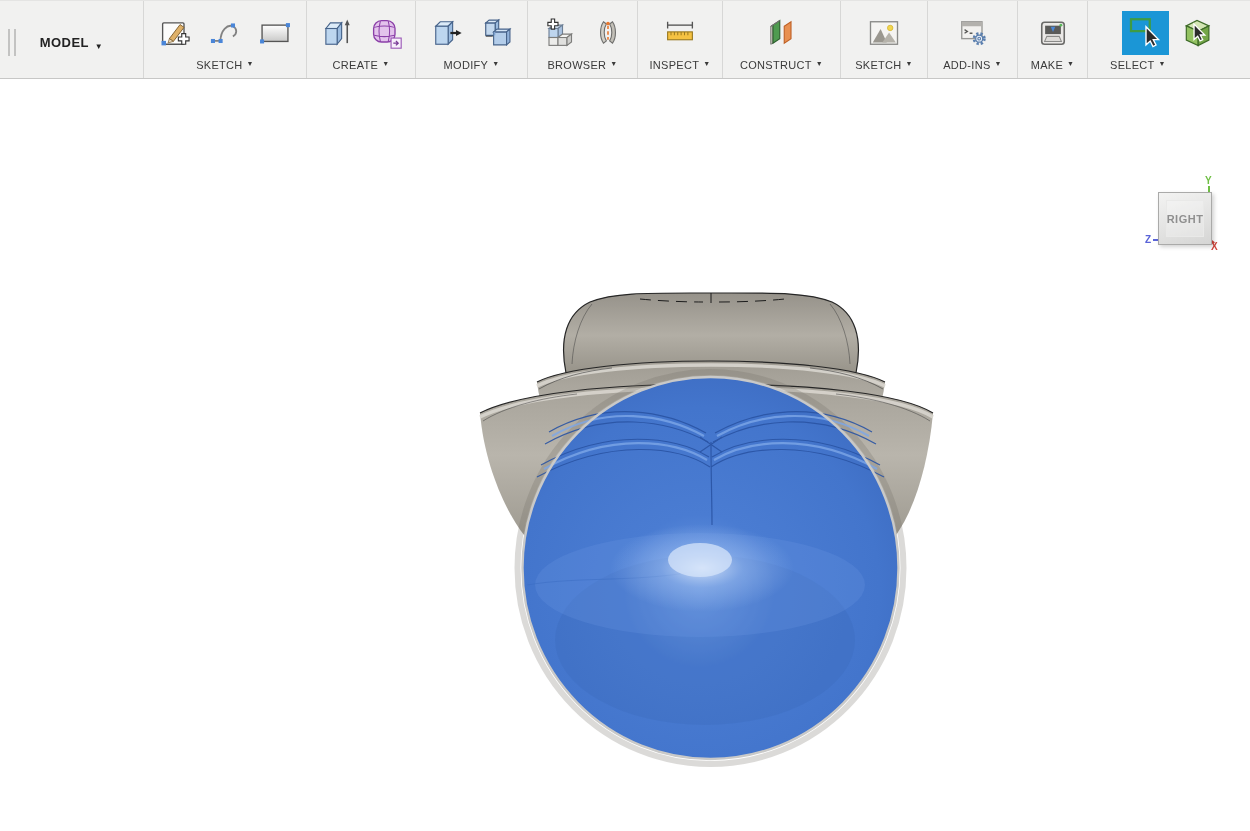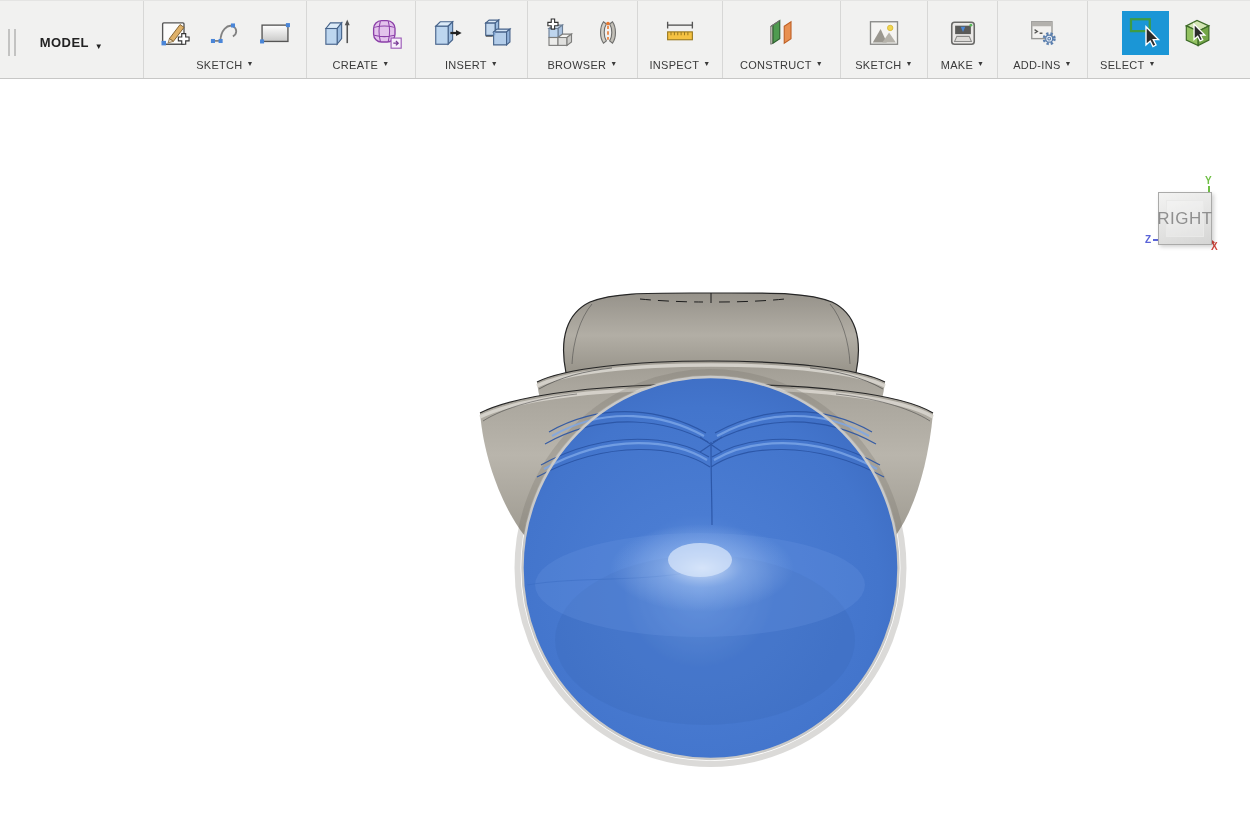--- a/index.html
+++ b/index.html
@@ -59,21 +59,21 @@
   .vc-face {
     position:absolute; left:13px; top:17px; width:54px; height:53px;
     background:linear-gradient(160deg,#f3f3f2 0%,#e3e3e2 55%,#d5d5d4 100%);
     border:1px solid #aaaaa9; box-shadow:2px 2px 4px rgba(0,0,0,.18);
     display:flex; align-items:center; justify-content:center; cursor:pointer;
   }
   .vc-inner {
     position:absolute; left:7px; top:7px; right:7px; bottom:7px;
     border:1px solid #e9e9e8; background:rgba(255,255,255,.25);
   }
-  .vc-label { font-size:17px; font-weight:normal; color:#8f8f8f; letter-spacing:.5px; position:relative; }
+  .vc-label { font-size:11px; font-weight:bold; color:#8f8f8f; letter-spacing:.5px; position:relative; }
   .vc-axis { position:absolute; font-size:10px; font-weight:bold; }
   .vc-axis.y { left:60px; top:0px; }
   .vc-axis.z { left:0px; top:59px; }
   .vc-axis.x { left:66px; top:66px; }
   .vc-tick { position:absolute; }
   .vc-tick.y { left:63px; top:11px; width:2px; height:6px; }
   .vc-tick.z { left:8px; top:64px; width:6px; height:2px; }
   .vc-tick.x { left:63px; top:65px; width:7px; height:2px; transform:rotate(38deg); }
   
   .canvas { position:absolute; left:0; top:80px; width:1250px; height:751px; background:#fff; }
@@ -175,21 +175,21 @@
           <polygon points="6,7 9,4.5 17.5,4.5 14.5,7" fill="#ddeaf7" stroke="#46638a" stroke-width="1"></polygon>
           <polygon points="14.5,7 17.5,4.5 17.5,15.5 14.5,18" fill="#9cbce0" stroke="#46638a" stroke-width="1"></polygon>
           <polygon points="13,15 24.5,15 24.5,26.5 13,26.5" fill="#b3cdea" stroke="#46638a" stroke-width="1"></polygon>
           <polygon points="13,15 16,12.5 27.5,12.5 24.5,15" fill="#d2e3f5" stroke="#46638a" stroke-width="1"></polygon>
           <polygon points="24.5,15 27.5,12.5 27.5,24 24.5,26.5" fill="#8fb0da" stroke="#46638a" stroke-width="1"></polygon>
           <rect x="13" y="15" width="1.5" height="3" fill="#7ea2cf"></rect>
         </svg>
       </span>
     </div>
     <span class="tb-label">
-      <span>INSERT</span>
+      <span>MODIFY</span>
         <span class="caret">▼</span>
     </span>
   </div>
 
   <div class="tb-group sep" style="width:110px">
     <div class="tb-icons">
       <span class="tb-icon">
         <svg width="36" height="36" viewBox="0 0 32 32">
           <polygon points="8,12 12,9 20,9 16,12" fill="#d3e2f3" stroke="#6c7f95" stroke-width="1"></polygon>
           <polygon points="16,12 20,9 20,17 16,20" fill="#a9c2e0" stroke="#6c7f95" stroke-width="1"></polygon>
@@ -261,75 +261,75 @@
           <polygon points="14.5,24.5 20.5,15.5 26.5,24.5" fill="#b5b2aa"></polygon>
         </svg>
       </span>
     </div>
     <span class="tb-label">
       <span>SKETCH</span>
         <span class="caret">▼</span>
     </span>
   </div>
 
-  <div class="tb-group sep" style="width:70px">
-    <div class="tb-icons">
-      <span class="tb-icon">
-        <svg width="36" height="36" viewBox="0 0 32 32">
-          <rect x="6" y="6.5" width="20" height="19.5" rx="2.5" fill="#ebe9e7" stroke="#6a6a68" stroke-width="1.4"></rect>
-          <rect x="9" y="9.5" width="14" height="7.5" fill="#5a5a58"></rect>
-          <polygon points="14,10.5 18,10.5 16,15" fill="#4a86d8"></polygon>
-          <polygon points="10.5,19 21.5,19 23.5,23.5 8.5,23.5" fill="#dddbd8" stroke="#8a8a88" stroke-width="0.9"></polygon>
-          <circle cx="23" cy="9" r="1.3" fill="#5cb85c"></circle>
-        </svg>
-      </span>
-    </div>
-    <span class="tb-label">
-      <span>MAKE</span>
-        <span class="caret">▼</span>
-    </span>
-  </div>
-
   <div class="tb-group sep" style="width:90px">
     <div class="tb-icons">
       <span class="tb-icon">
         <svg width="36" height="36" viewBox="0 0 32 32">
           <rect x="6" y="6" width="18" height="15" fill="#f2f1ef" stroke="#979795" stroke-width="1.2"></rect>
           <rect x="6" y="6" width="18" height="4" fill="#b3b1ad"></rect>
           <path d="M8.5 13 l2.5 1.6 -2.5 1.6 M13 16.2 h2.5" fill="none" stroke="#5a5a58" stroke-width="1.2"></path>
           <circle cx="21.5" cy="21" r="4.6" fill="none" stroke="#5b7fae" stroke-width="2.4" stroke-dasharray="2 1.7"></circle>
           <circle cx="21.5" cy="21" r="3.1" fill="#eef2f8" stroke="#5b7fae" stroke-width="1.1"></circle>
           <circle cx="21.5" cy="21" r="1.2" fill="none" stroke="#5b7fae" stroke-width="1"></circle>
         </svg>
       </span>
     </div>
     <span class="tb-label">
       <span>ADD-INS</span>
         <span class="caret">▼</span>
     </span>
   </div>
 
+  <div class="tb-group sep" style="width:70px">
+    <div class="tb-icons">
+      <span class="tb-icon">
+        <svg width="36" height="36" viewBox="0 0 32 32">
+          <rect x="6" y="6.5" width="20" height="19.5" rx="2.5" fill="#ebe9e7" stroke="#6a6a68" stroke-width="1.4"></rect>
+          <rect x="9" y="9.5" width="14" height="7.5" fill="#5a5a58"></rect>
+          <polygon points="14,10.5 18,10.5 16,15" fill="#4a86d8"></polygon>
+          <polygon points="10.5,19 21.5,19 23.5,23.5 8.5,23.5" fill="#dddbd8" stroke="#8a8a88" stroke-width="0.9"></polygon>
+          <circle cx="23" cy="9" r="1.3" fill="#5cb85c"></circle>
+        </svg>
+      </span>
+    </div>
+    <span class="tb-label">
+      <span>MAKE</span>
+        <span class="caret">▼</span>
+    </span>
+  </div>
+
   <div class="tb-group sep" style="flex:1">
     <div class="tb-icons" style="gap:9px">
       <span class="tb-icon active">
         <svg width="40" height="40" viewBox="0 0 32 32">
           <rect x="4" y="5" width="15" height="9.5" fill="none" stroke="#3f9b44" stroke-width="1.8"></rect>
           <polygon points="16,11 16,25.5 19.4,22.4 21.6,26.8 24,25.6 21.8,21.3 26,21.3" fill="#2b2b2b" stroke="#ffffff" stroke-width="1.1"></polygon>
         </svg>
       </span>
       <span class="tb-icon">
         <svg width="38" height="38" viewBox="0 0 32 32">
           <polygon points="7,10 16,5.5 26,10 17,14.5" fill="#d3e5b4" stroke="#3e6b28" stroke-width="1"></polygon>
           <polygon points="7,10 17,14.5 17,26.5 7,22" fill="#93c261" stroke="#3e6b28" stroke-width="1"></polygon>
           <polygon points="17,14.5 26,10 26,22 17,26.5" fill="#74a648" stroke="#3e6b28" stroke-width="1"></polygon>
           <polygon points="13.5,8.5 13.5,21.5 16.6,18.7 18.6,22.7 20.8,21.6 18.8,17.7 22.6,17.7" fill="#2b2b2b" stroke="#ffffff" stroke-width="1.1"></polygon>
         </svg>
       </span>
     </div>
-    <span class="tb-label" style="align-self:flex-start; margin-left:12px">
+    <span class="tb-label" style="align-self:flex-start; margin-left:22px">
       <span>SELECT</span>
         <span class="caret">▼</span>
     </span>
   </div>
 </div>
 
 <div class="side-strip">
   <div class="strip-cap">
     <span class="expand-glyph">▶▶</span>
   </div>

